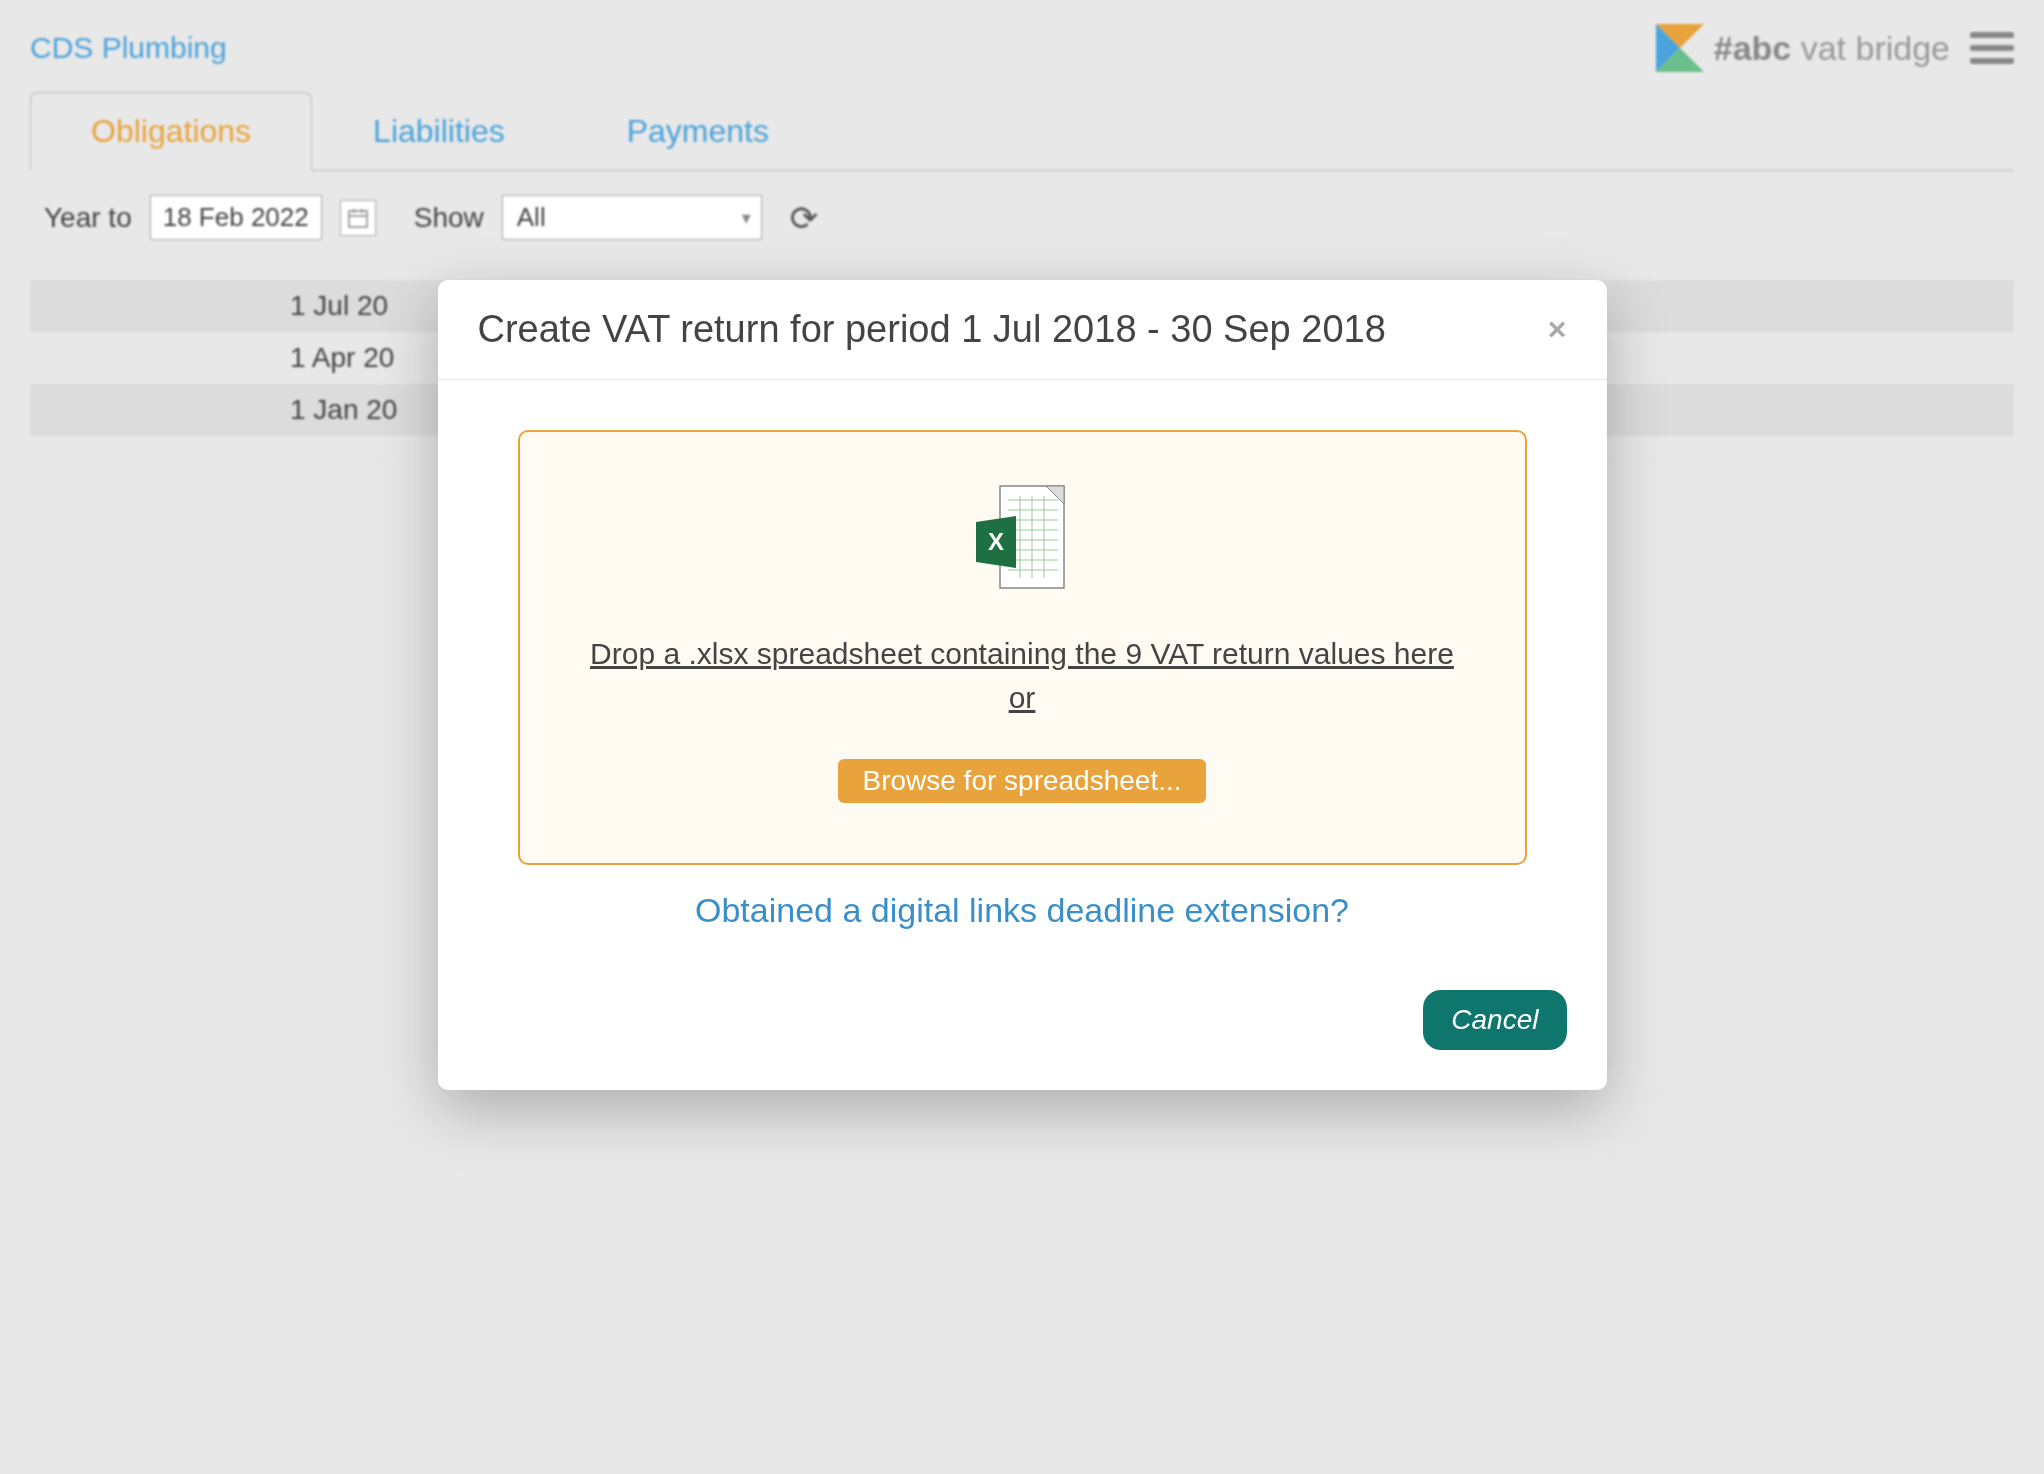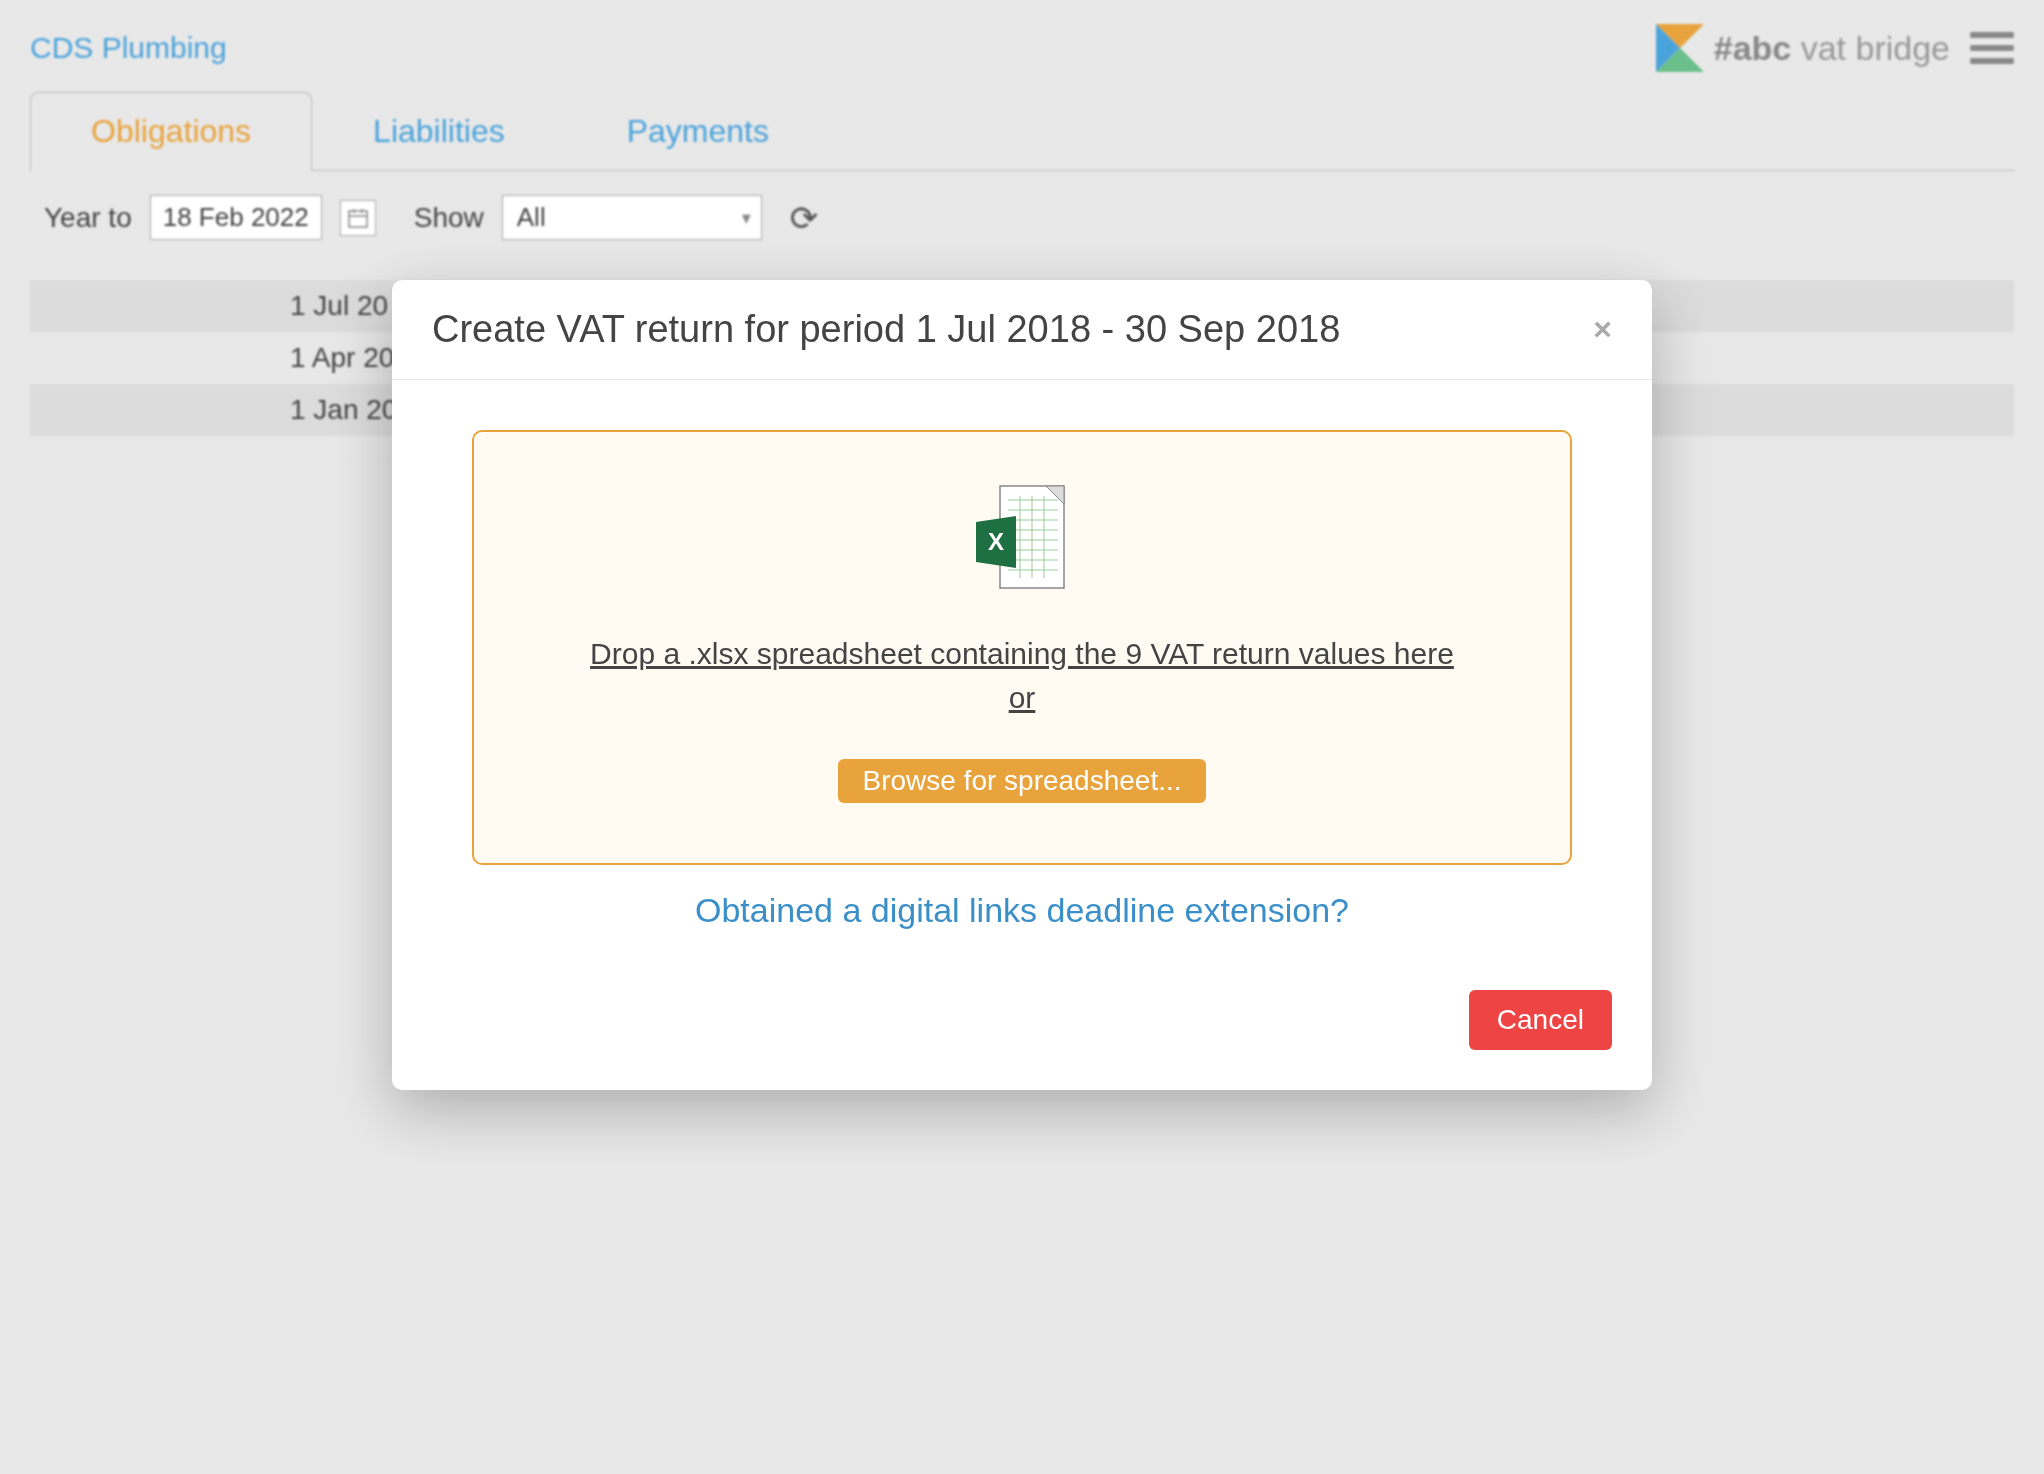--- a/index.html
+++ b/index.html
@@ -139,21 +139,21 @@
     .modal-backdrop {
       position: absolute;
       top: 0; left: 0; right: 0; bottom: 0;
       display: flex;
       justify-content: center;
       align-items: flex-start;
       padding-top: 280px;
     }
     .modal {
       background: white;
-      width: 1260px;
+      width: 1169px;
       border-radius: 10px;
       box-shadow: 0 20px 60px rgba(0,0,0,0.25);
       overflow: hidden;
     }
     .modal-header {
       padding: 28px 40px;
       border-bottom: 1px solid #e5e5e5;
       display: flex;
       justify-content: space-between;
       align-items: center;
@@ -202,27 +202,28 @@
       text-align: center;
       margin-top: 26px;
       cursor: pointer;
     }
     .modal-footer {
       padding: 30px 40px 40px;
       display: flex;
       justify-content: flex-end;
     }
     .cancel-btn {
-      background: #ef4444;
+      background: #0f766e;
       color: white;
       border: none;
       padding: 14px 28px;
       font-size: 28px;
-      border-radius: 6px;
-      cursor: pointer;
+      border-radius: 18px;
+      cursor: pointer;
+      font-style: italic;
     }
     .logo-square {
       width: 48px;
       height: 48px;
       position: relative;
     }
   </style>
 </head>
 <body>
 

